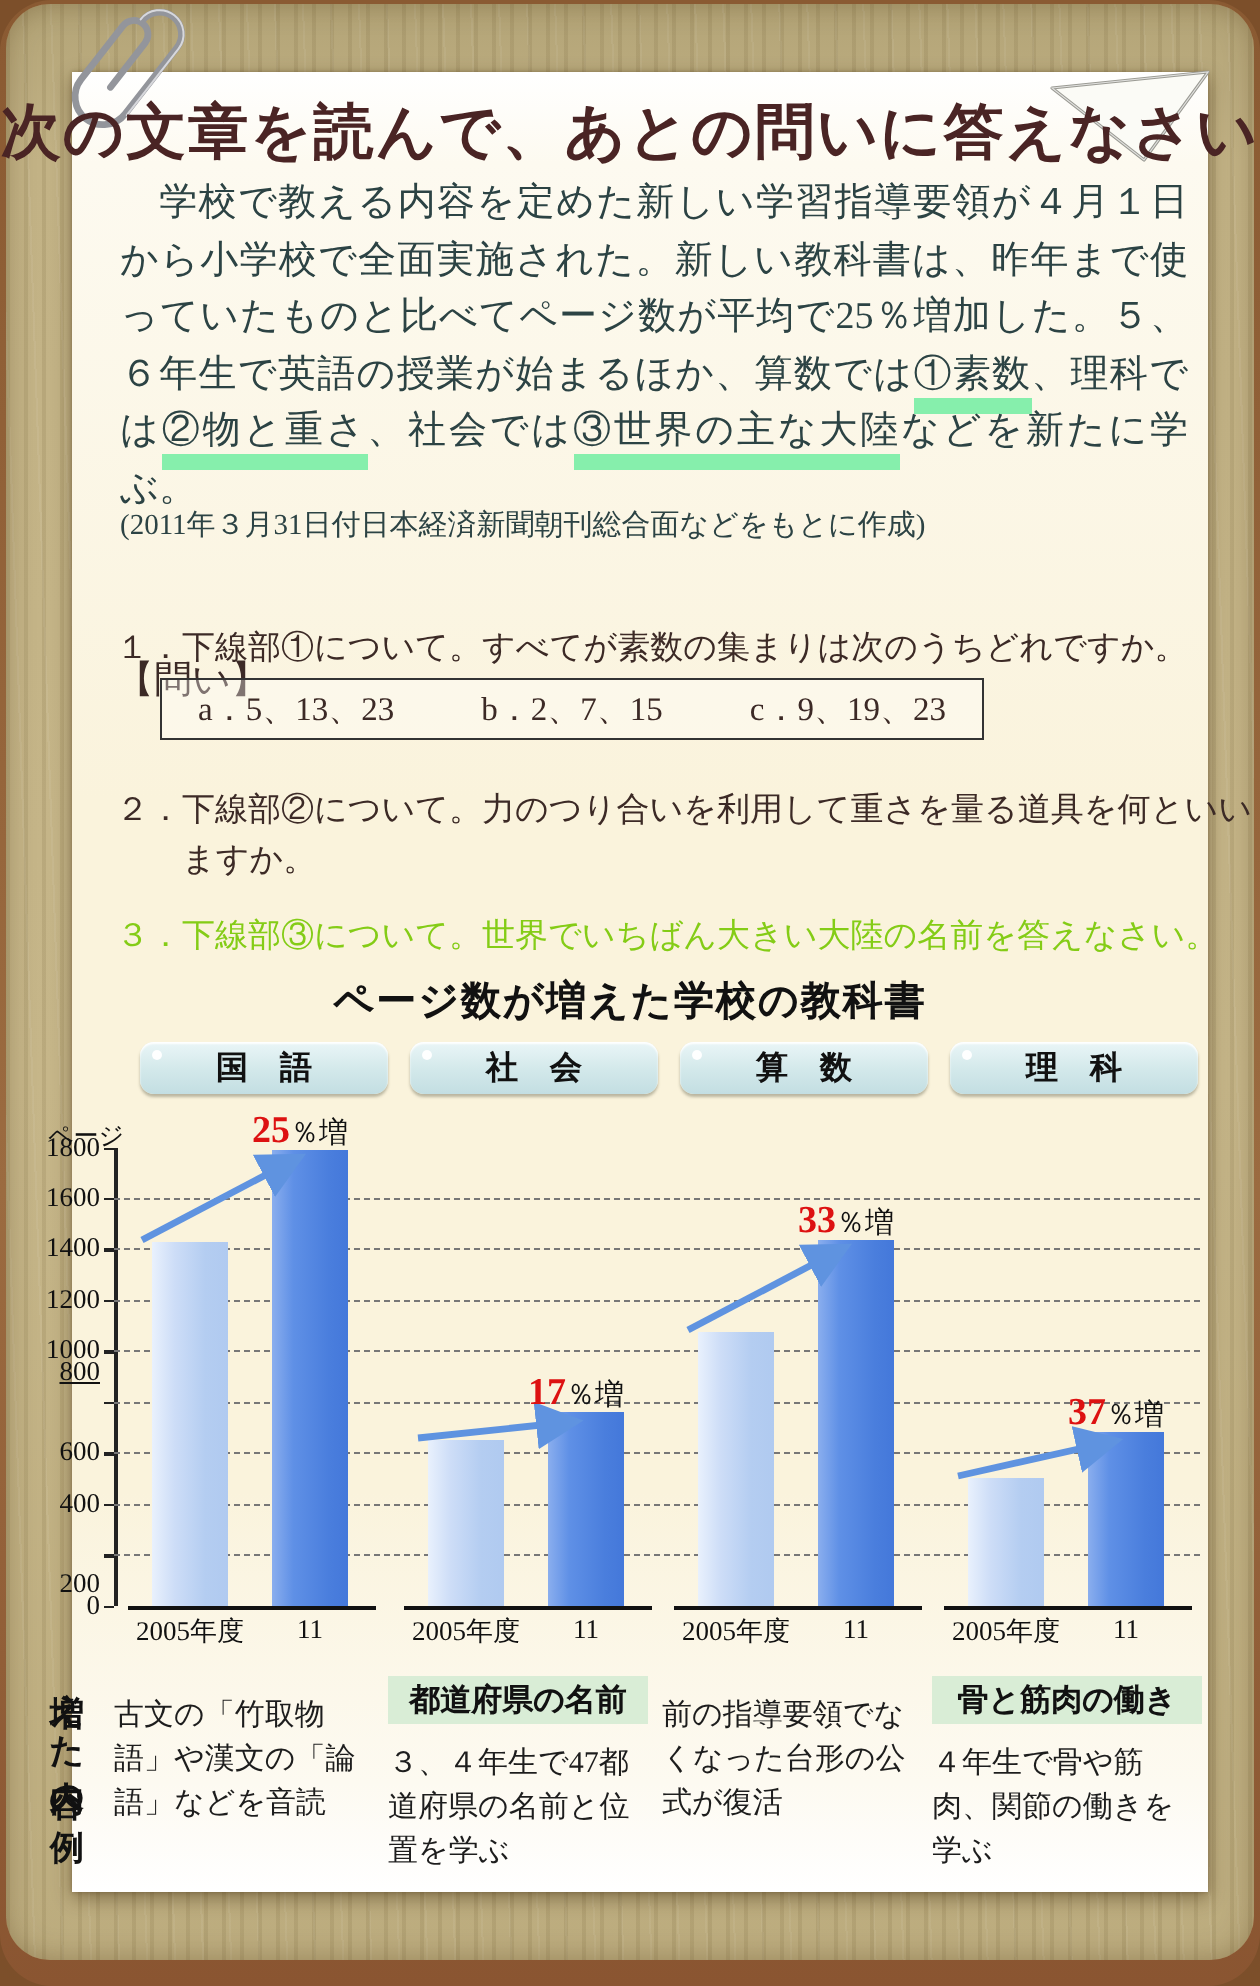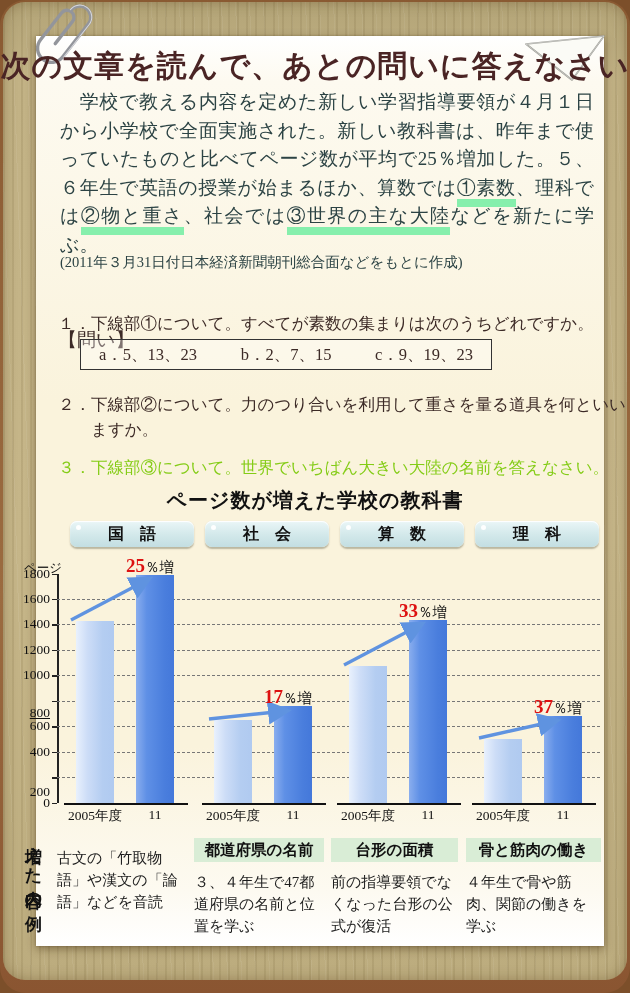--- a/index.html
+++ b/index.html
@@ -112,21 +112,21 @@
       <div class="ytick" style="top: 217.056px;"></div>
       <div class="yticklab" style="top: 224px;">200</div>
       <div class="grid" style="top: 217.056px;"></div>
       <div class="ytick" style="top: 191.611px;"></div>
       <div class="yticklab" style="top: 183.611px;">400</div>
       <div class="grid" style="top: 191.611px;"></div>
       <div class="ytick" style="top: 166.167px;"></div>
       <div class="yticklab" style="top: 158.167px;">600</div>
       <div class="grid" style="top: 166.167px;"></div>
       <div class="ytick" style="top: 140.722px;"></div>
-      <div class="yticklab" style="top: 145px; text-decoration: underline;">800</div>
+      <div class="yticklab" style="top: 118px; text-decoration: underline;">800</div>
       <div class="grid" style="top: 140.722px;"></div>
       <div class="ytick" style="top: 115.278px;"></div>
       <div class="yticklab" style="top: 107.278px;">1000</div>
       <div class="grid" style="top: 115.278px;"></div>
       <div class="ytick" style="top: 89.8333px;"></div>
       <div class="yticklab" style="top: 81.8333px;">1200</div>
       <div class="grid" style="top: 89.8333px;"></div>
       <div class="ytick" style="top: 64.3889px;"></div>
       <div class="yticklab" style="top: 56.3889px;">1400</div>
       <div class="grid" style="top: 64.3889px;"></div>
@@ -208,20 +208,19 @@
 <div class="abs sidelab">増えた内容の例</div>
 <div id="columns">
     <div class="col" style="left: 57px; width: 128px;">
       <div class="colbody">古文の「竹取物語」や漢文の「論語」などを音読</div>
     </div>
     <div class="col" style="left: 194px; width: 130px;">
       <div class="colhead">都道府県の名前</div>
       <div class="colbody">３、４年生で47都道府県の名前と位置を学ぶ</div>
     </div>
     <div class="col" style="left: 331px; width: 127px;">
-      <div class="colhead">台形の面積</div>
       <div class="colbody">前の指導要領でなくなった台形の公式が復活</div>
     </div>
     <div class="col" style="left: 466px; width: 135px;">
       <div class="colhead">骨と筋肉の働き</div>
       <div class="colbody">４年生で骨や筋肉、関節の働きを学ぶ</div>
     </div>
   </div>
 
 </body></html>

